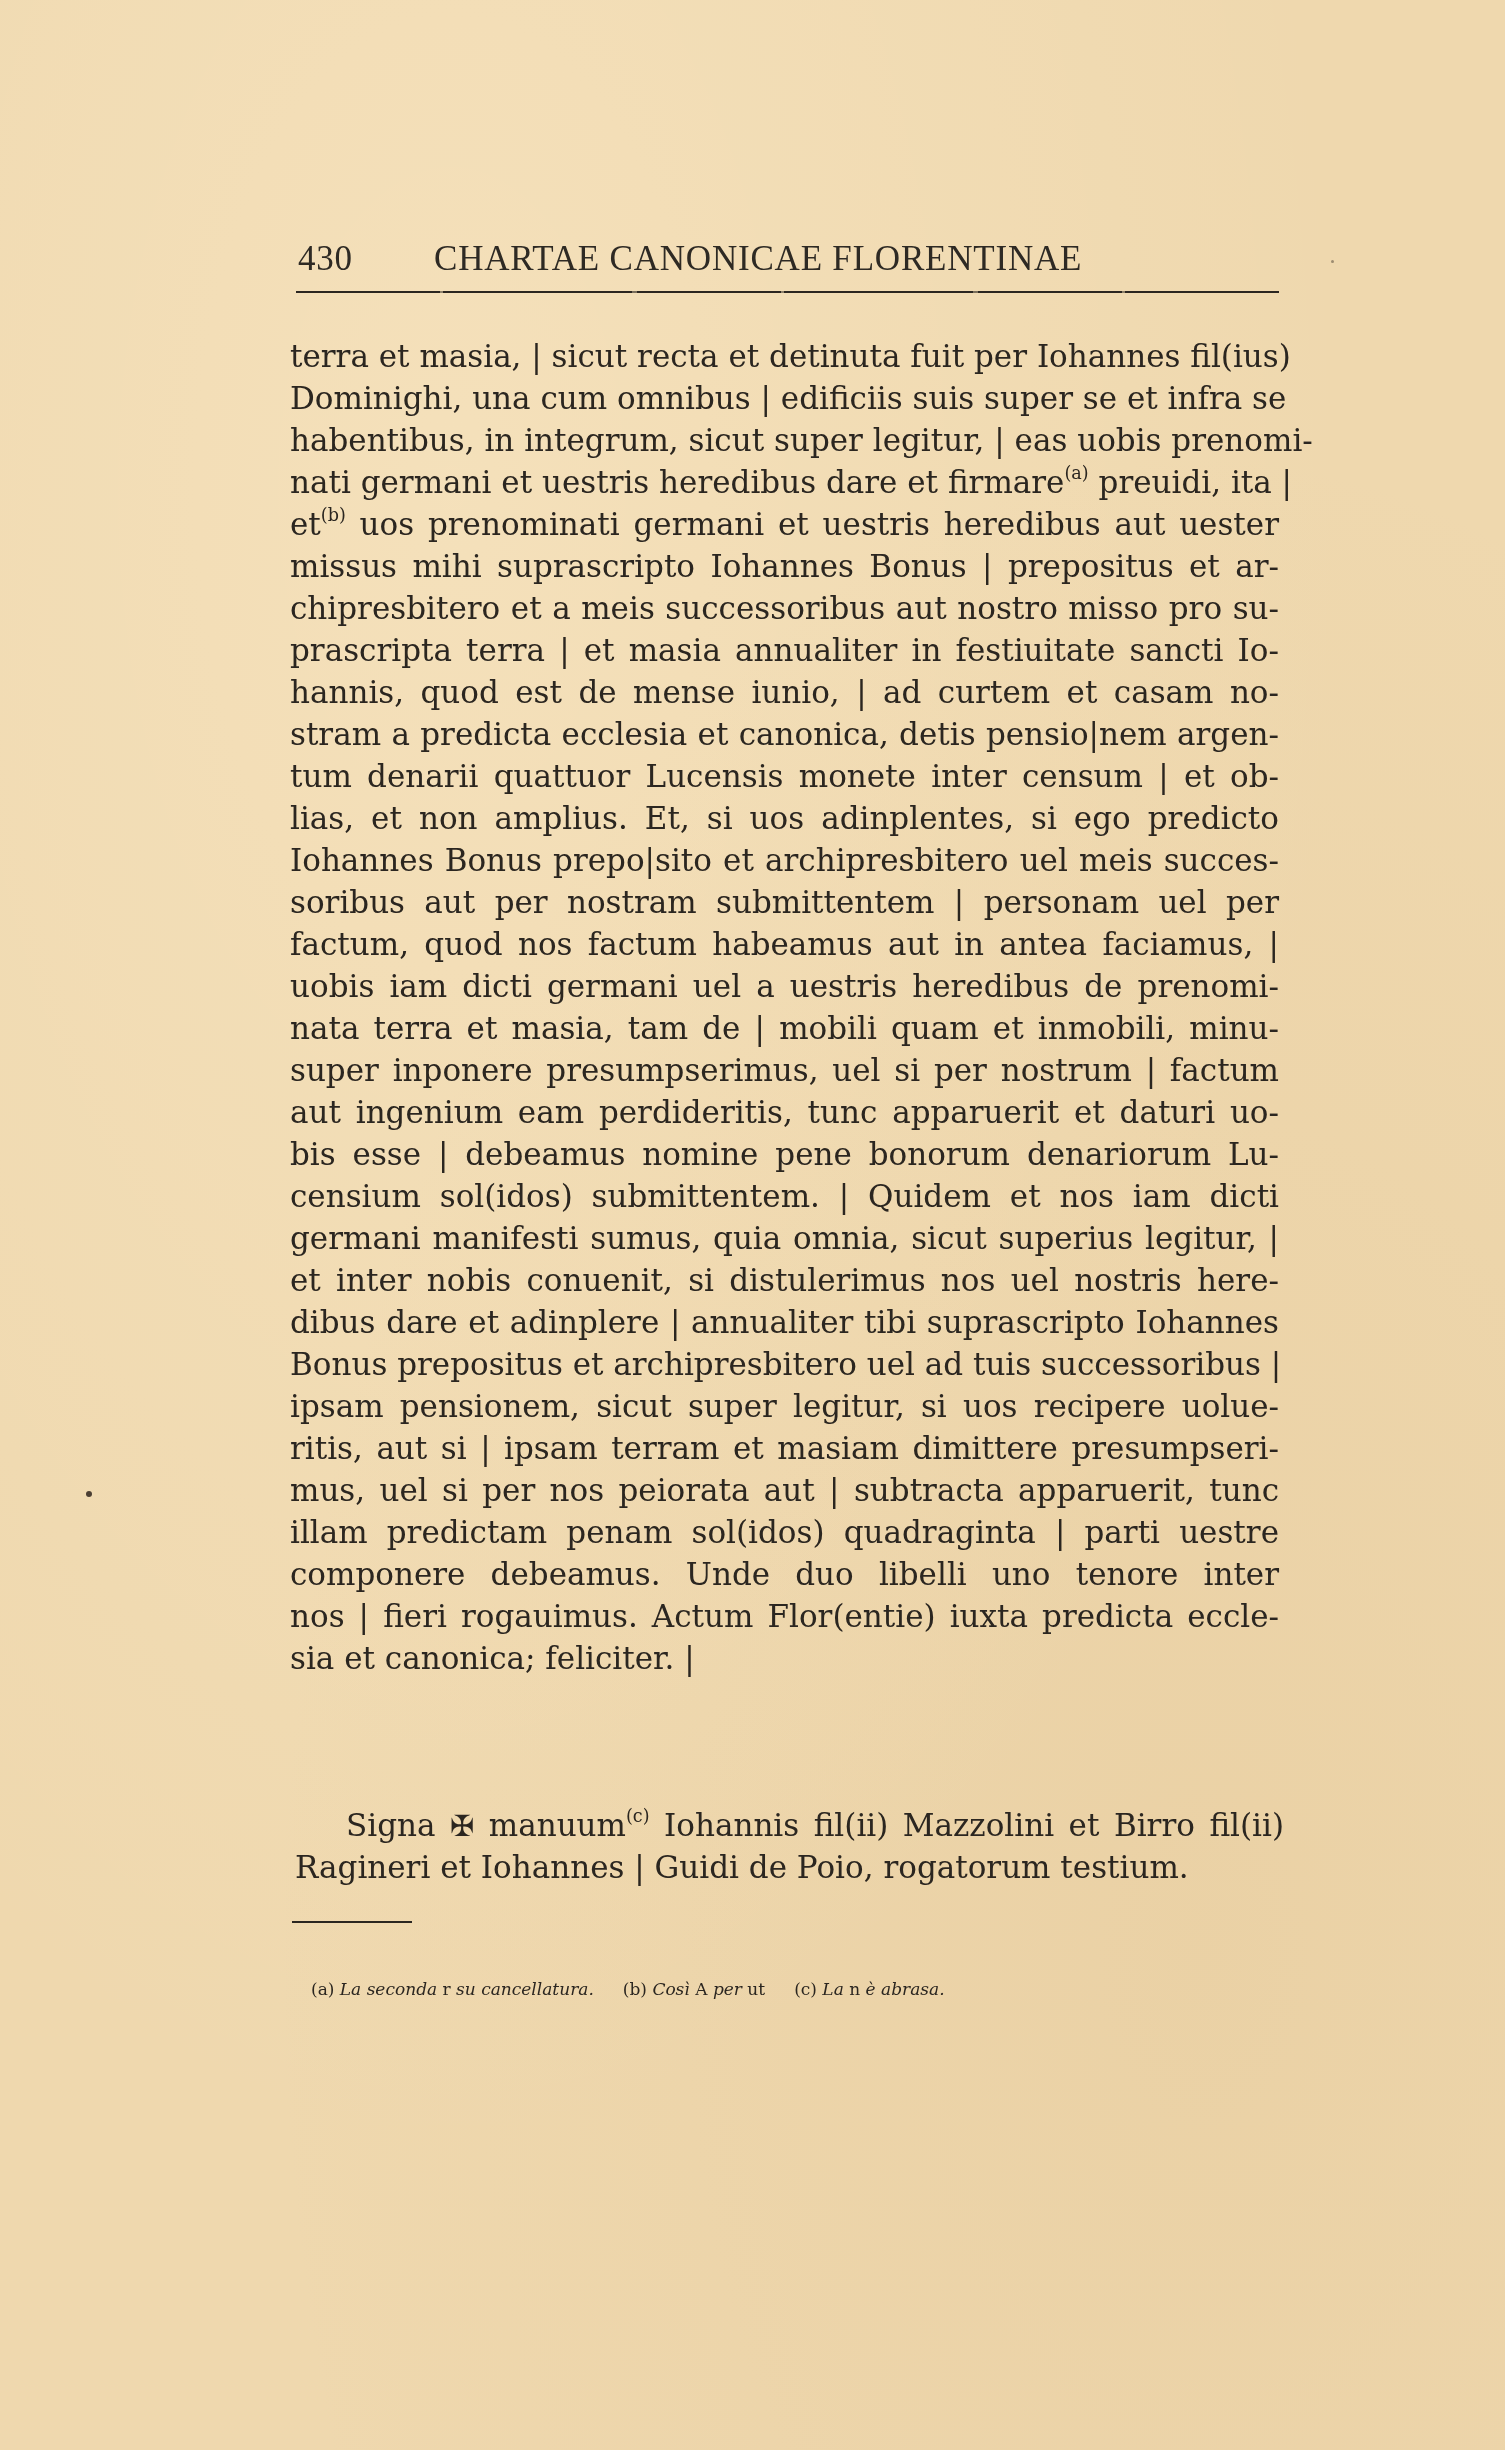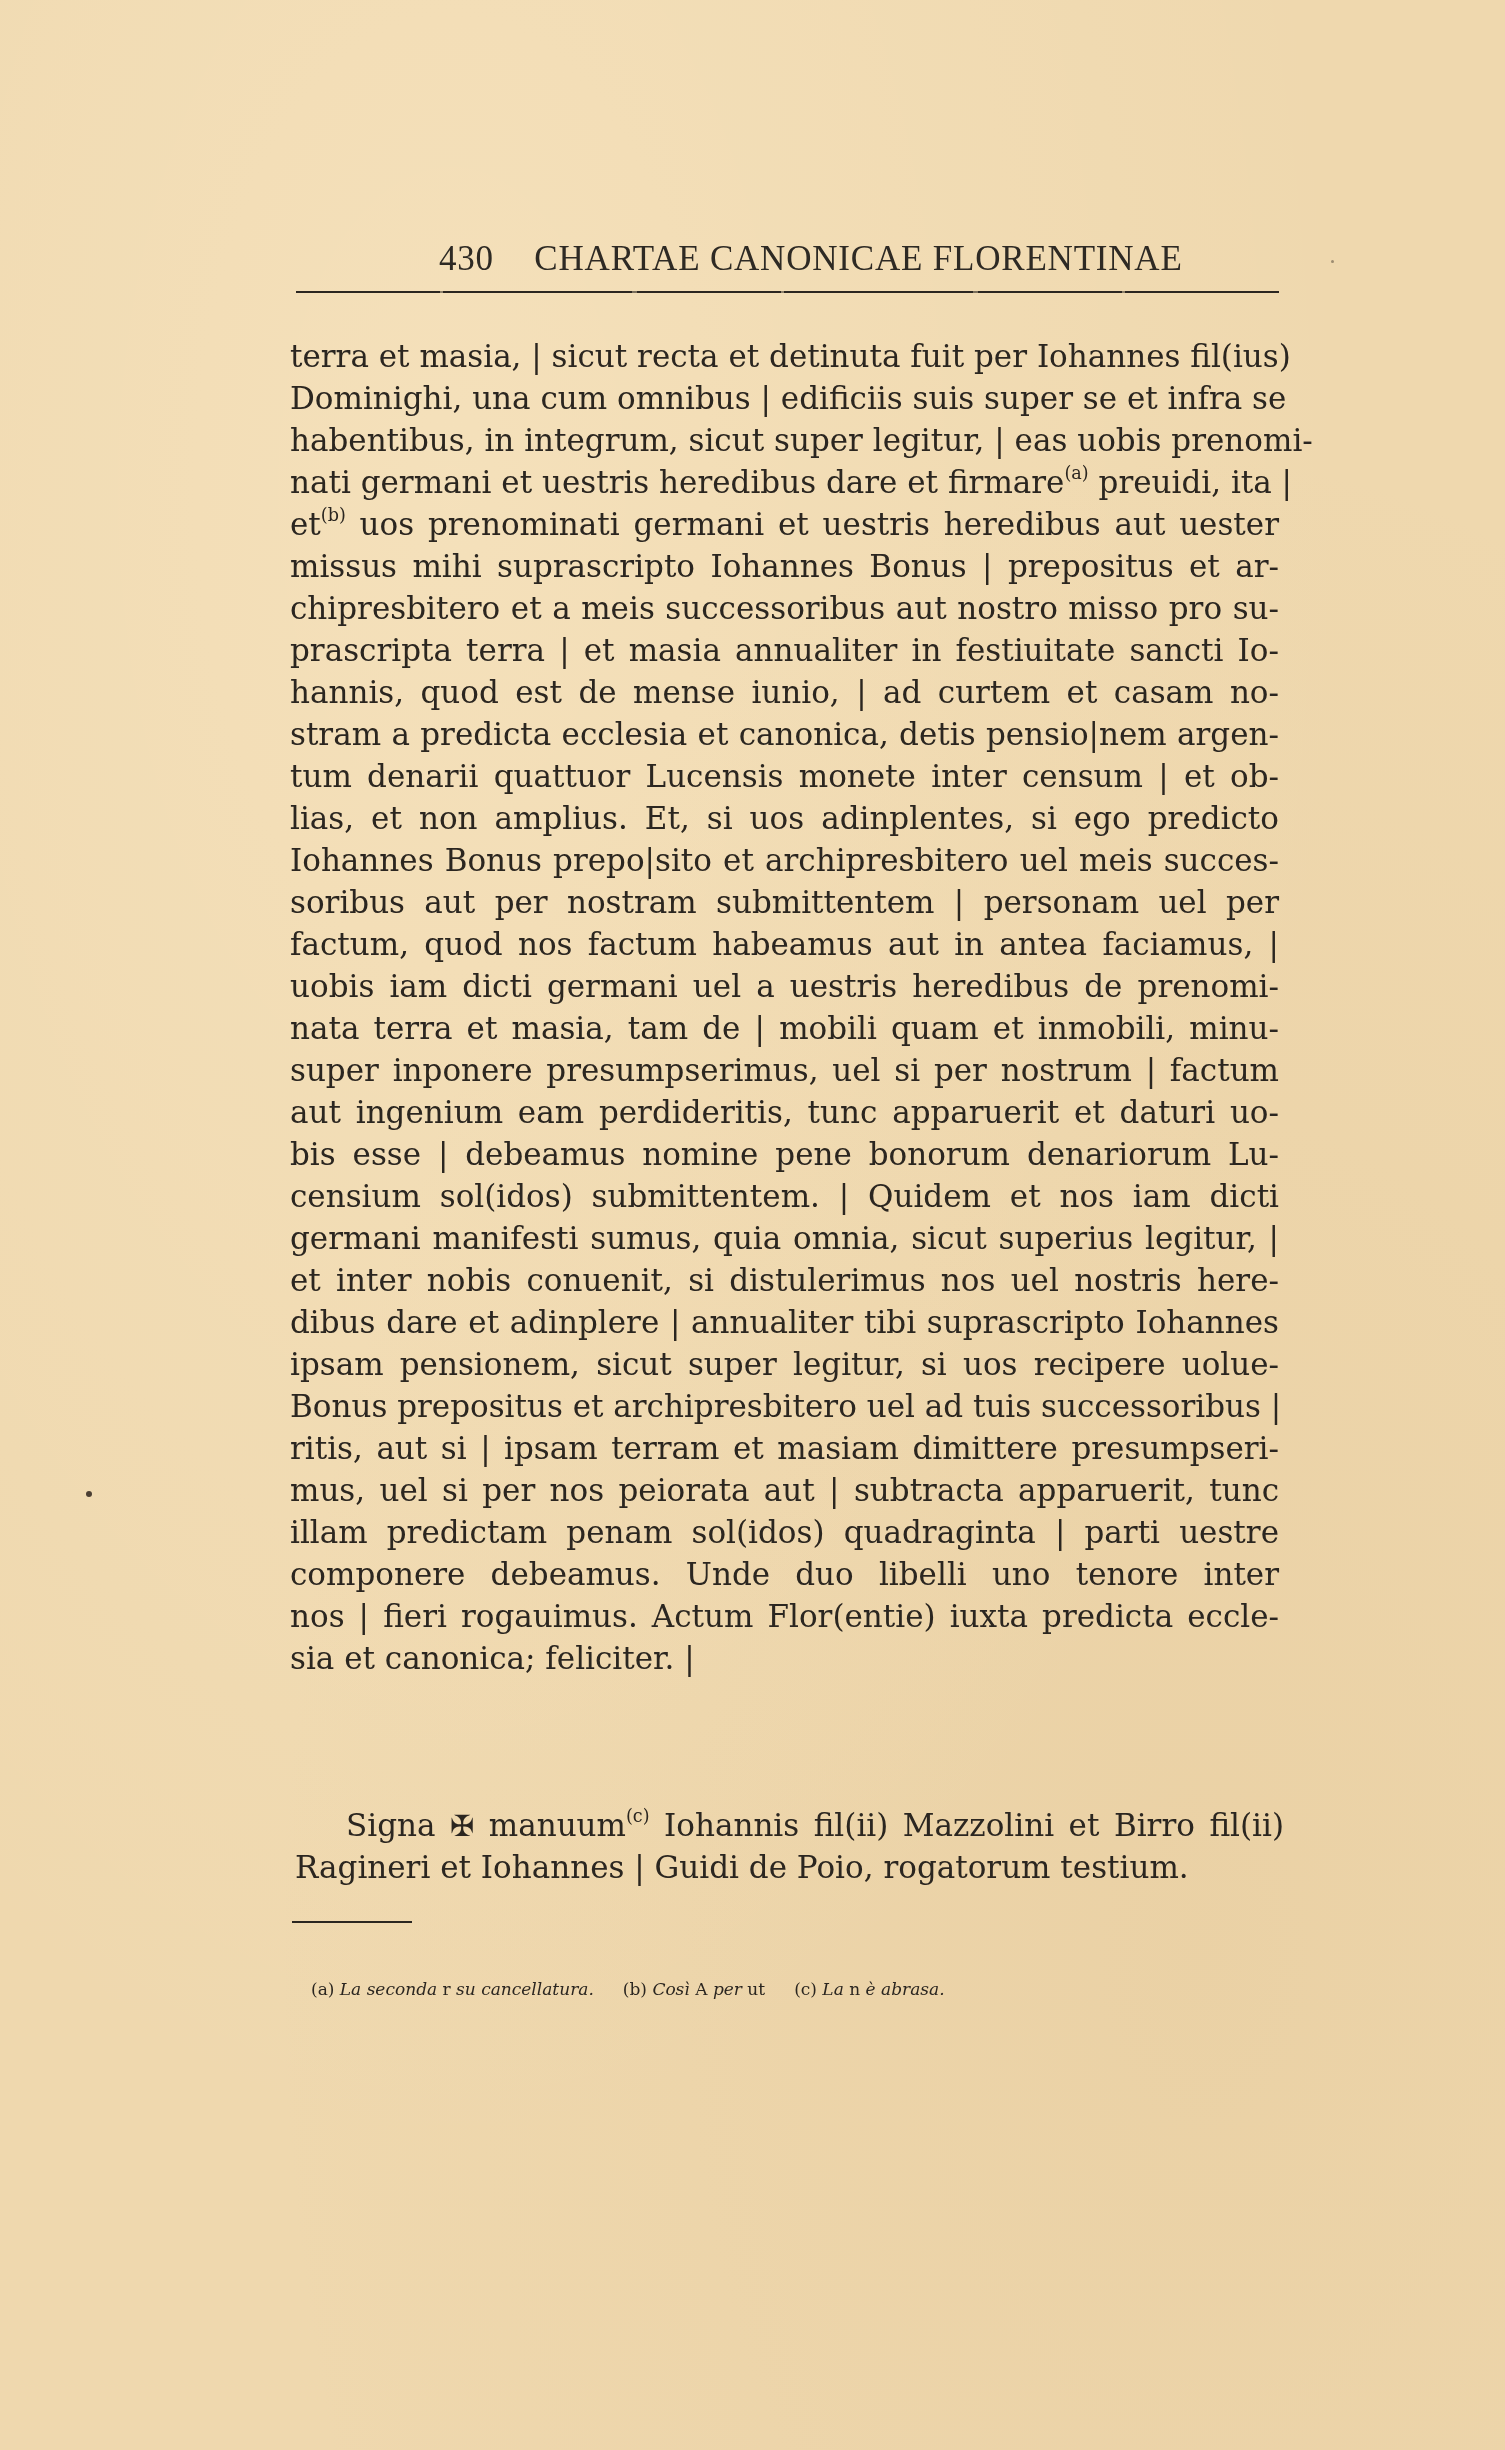--- a/index.html
+++ b/index.html
@@ -13,21 +13,20 @@
     color: #2b2620;
     position: relative;
   }
   .page { position: absolute; left: 0; top: 0; width: 1505px; height: 2450px; }
 
   .running-head {
     position: absolute; left: 298px; top: 239px; width: 985px;
     font-family: "Liberation Serif", "DejaVu Serif", serif;
     font-size: 35px; letter-spacing: 0.8px; color: #2e2a24;
     white-space: nowrap;
-    text-align: center;
   }
   .running-head .folio { display: inline-block; width: 136px; }
   .head-rule {
     position: absolute; left: 296px; top: 291px; width: 983px; height: 2.4px;
     background: repeating-linear-gradient(90deg, #2b2620 0 144px, rgba(43,38,32,0.5) 144px 147px, #2b2620 147px 336px, rgba(43,38,32,0.6) 336px 341px);
   }
 
   .body-text {
     position: absolute; left: 290px; top: 335px; width: 989px;
     font-size: 31px; line-height: 42px;
@@ -87,22 +86,22 @@
       <span class="line">factum, quod nos factum habeamus aut in antea faciamus, |</span>
       <span class="line">uobis iam dicti germani uel a uestris heredibus de prenomi-</span>
       <span class="line">nata terra et masia, tam de | mobili quam et inmobili, minu-</span>
       <span class="line">super inponere presumpserimus, uel si per nostrum | factum</span>
       <span class="line">aut ingenium eam perdideritis, tunc apparuerit et daturi uo-</span>
       <span class="line">bis esse | debeamus nomine pene bonorum denariorum Lu-</span>
       <span class="line">censium sol(idos) submittentem. |   Quidem et nos iam dicti</span>
       <span class="line">germani manifesti sumus, quia omnia, sicut superius legitur, |</span>
       <span class="line">et inter nobis conuenit, si distulerimus nos uel nostris here-</span>
       <span class="line">dibus dare et adinplere | annualiter tibi suprascripto Iohannes</span>
+      <span class="line">Bonus prepositus et archipresbitero uel ad tuis successoribus |</span>
       <span class="line">ipsam pensionem, sicut super legitur, si uos recipere uolue-</span>
-      <span class="line">Bonus prepositus et archipresbitero uel ad tuis successoribus |</span>
       <span class="line">ritis, aut si | ipsam terram et masiam dimittere presumpseri-</span>
       <span class="line">mus, uel si per nos peiorata aut | subtracta apparuerit, tunc</span>
       <span class="line">illam predictam penam sol(idos) quadraginta | parti uestre</span>
       <span class="line">componere debeamus.  Unde duo libelli uno tenore inter</span>
       <span class="line">nos | fieri rogauimus.   Actum Flor(entie) iuxta predicta eccle-</span>
       <span class="line last">sia et canonica; feliciter. |</span>
     </div>
 
   <div class="signa-block">
     <span class="line indent"><span>Signa</span> <span class="signum">✠</span> <span>manuum</span><sup>(c)</sup><span> Iohannis fil(ii) Mazzolini et Birro fil(ii)</span></span>

